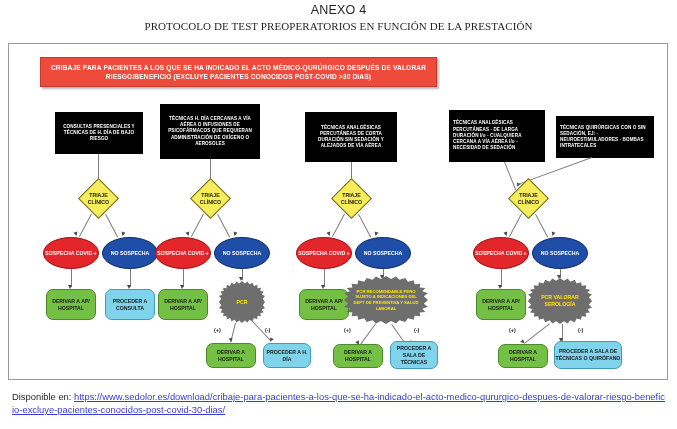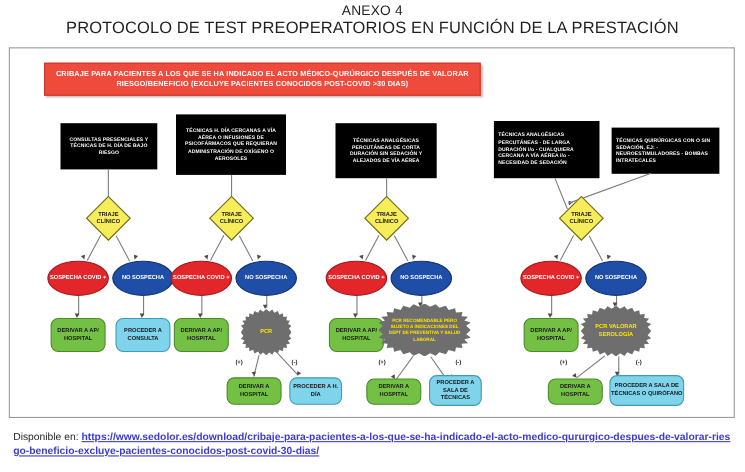--- a/index.html
+++ b/index.html
@@ -7,21 +7,21 @@
     width:677px;height:429px;background:#ffffff;
     font-family:"Liberation Sans",sans-serif;
     -webkit-font-smoothing:antialiased;
     overflow:hidden;position:relative;
   }
   #root{position:relative;width:677px;height:429px;}
 
   
   .title-block{position:absolute;left:0;top:3px;width:677px;text-align:center;color:#231f20;}
   .title-line1{font-size:12.5px;letter-spacing:.2px;line-height:15px;}
-  .title-line2{font-size:15px;letter-spacing:.1px;line-height:16px;}
+  .title-line2{font-size:11px;letter-spacing:.1px;line-height:16px;font-family:Liberation Serif, serif;}
 
   
   .frame{position:absolute;left:8px;top:43px;width:660px;height:337px;
          border:1px solid #9a9a9a;background:#ffffff;box-sizing:border-box;}
 
   
   .banner{position:absolute;left:40px;top:57px;width:397px;height:30px;
           background:#ee4b3c;border:1px solid #c5392c;box-sizing:border-box;
           box-shadow:2px 2px 2px rgba(0,0,0,.28);
           display:flex;align-items:center;justify-content:center;text-align:center;}
@@ -64,21 +64,21 @@
   
   .conn{position:absolute;background:#7d7d7d;}
   .arrowhead{position:absolute;width:0;height:0;border-left:2.6px solid transparent;border-right:2.6px solid transparent;border-top:4px solid #4a4a4a;}
   .diagline{position:absolute;height:1px;background:#7d7d7d;transform-origin:0 0;}
   .diagarrow{position:absolute;width:0;height:0;border-left:2.4px solid transparent;border-right:2.4px solid transparent;border-top:4.2px solid #4a4a4a;}
 
   .sign{position:absolute;font-size:5.4px;font-weight:bold;color:#1a1a1a;}
 
   
   .footer{position:absolute;left:12px;top:390px;width:655px;font-size:9.4px;color:#231f20;line-height:13px;}
-  .footer a{color:#3b3bd4;text-decoration:underline;word-break:break-all;font-weight:bold;}
+  .footer a{color:#3b3bd4;text-decoration:underline;word-break:break-all;}
   .footer .lbl{color:#231f20;}
 </style>
 </head>
 <body>
 
 <div id="root">
 
   <div class="title-block">
     <div class="title-line1">ANEXO 4</div>
     <div class="title-line2">PROTOCOLO DE TEST PREOPERATORIOS EN FUNCIÓN DE LA PRESTACIÓN</div>

